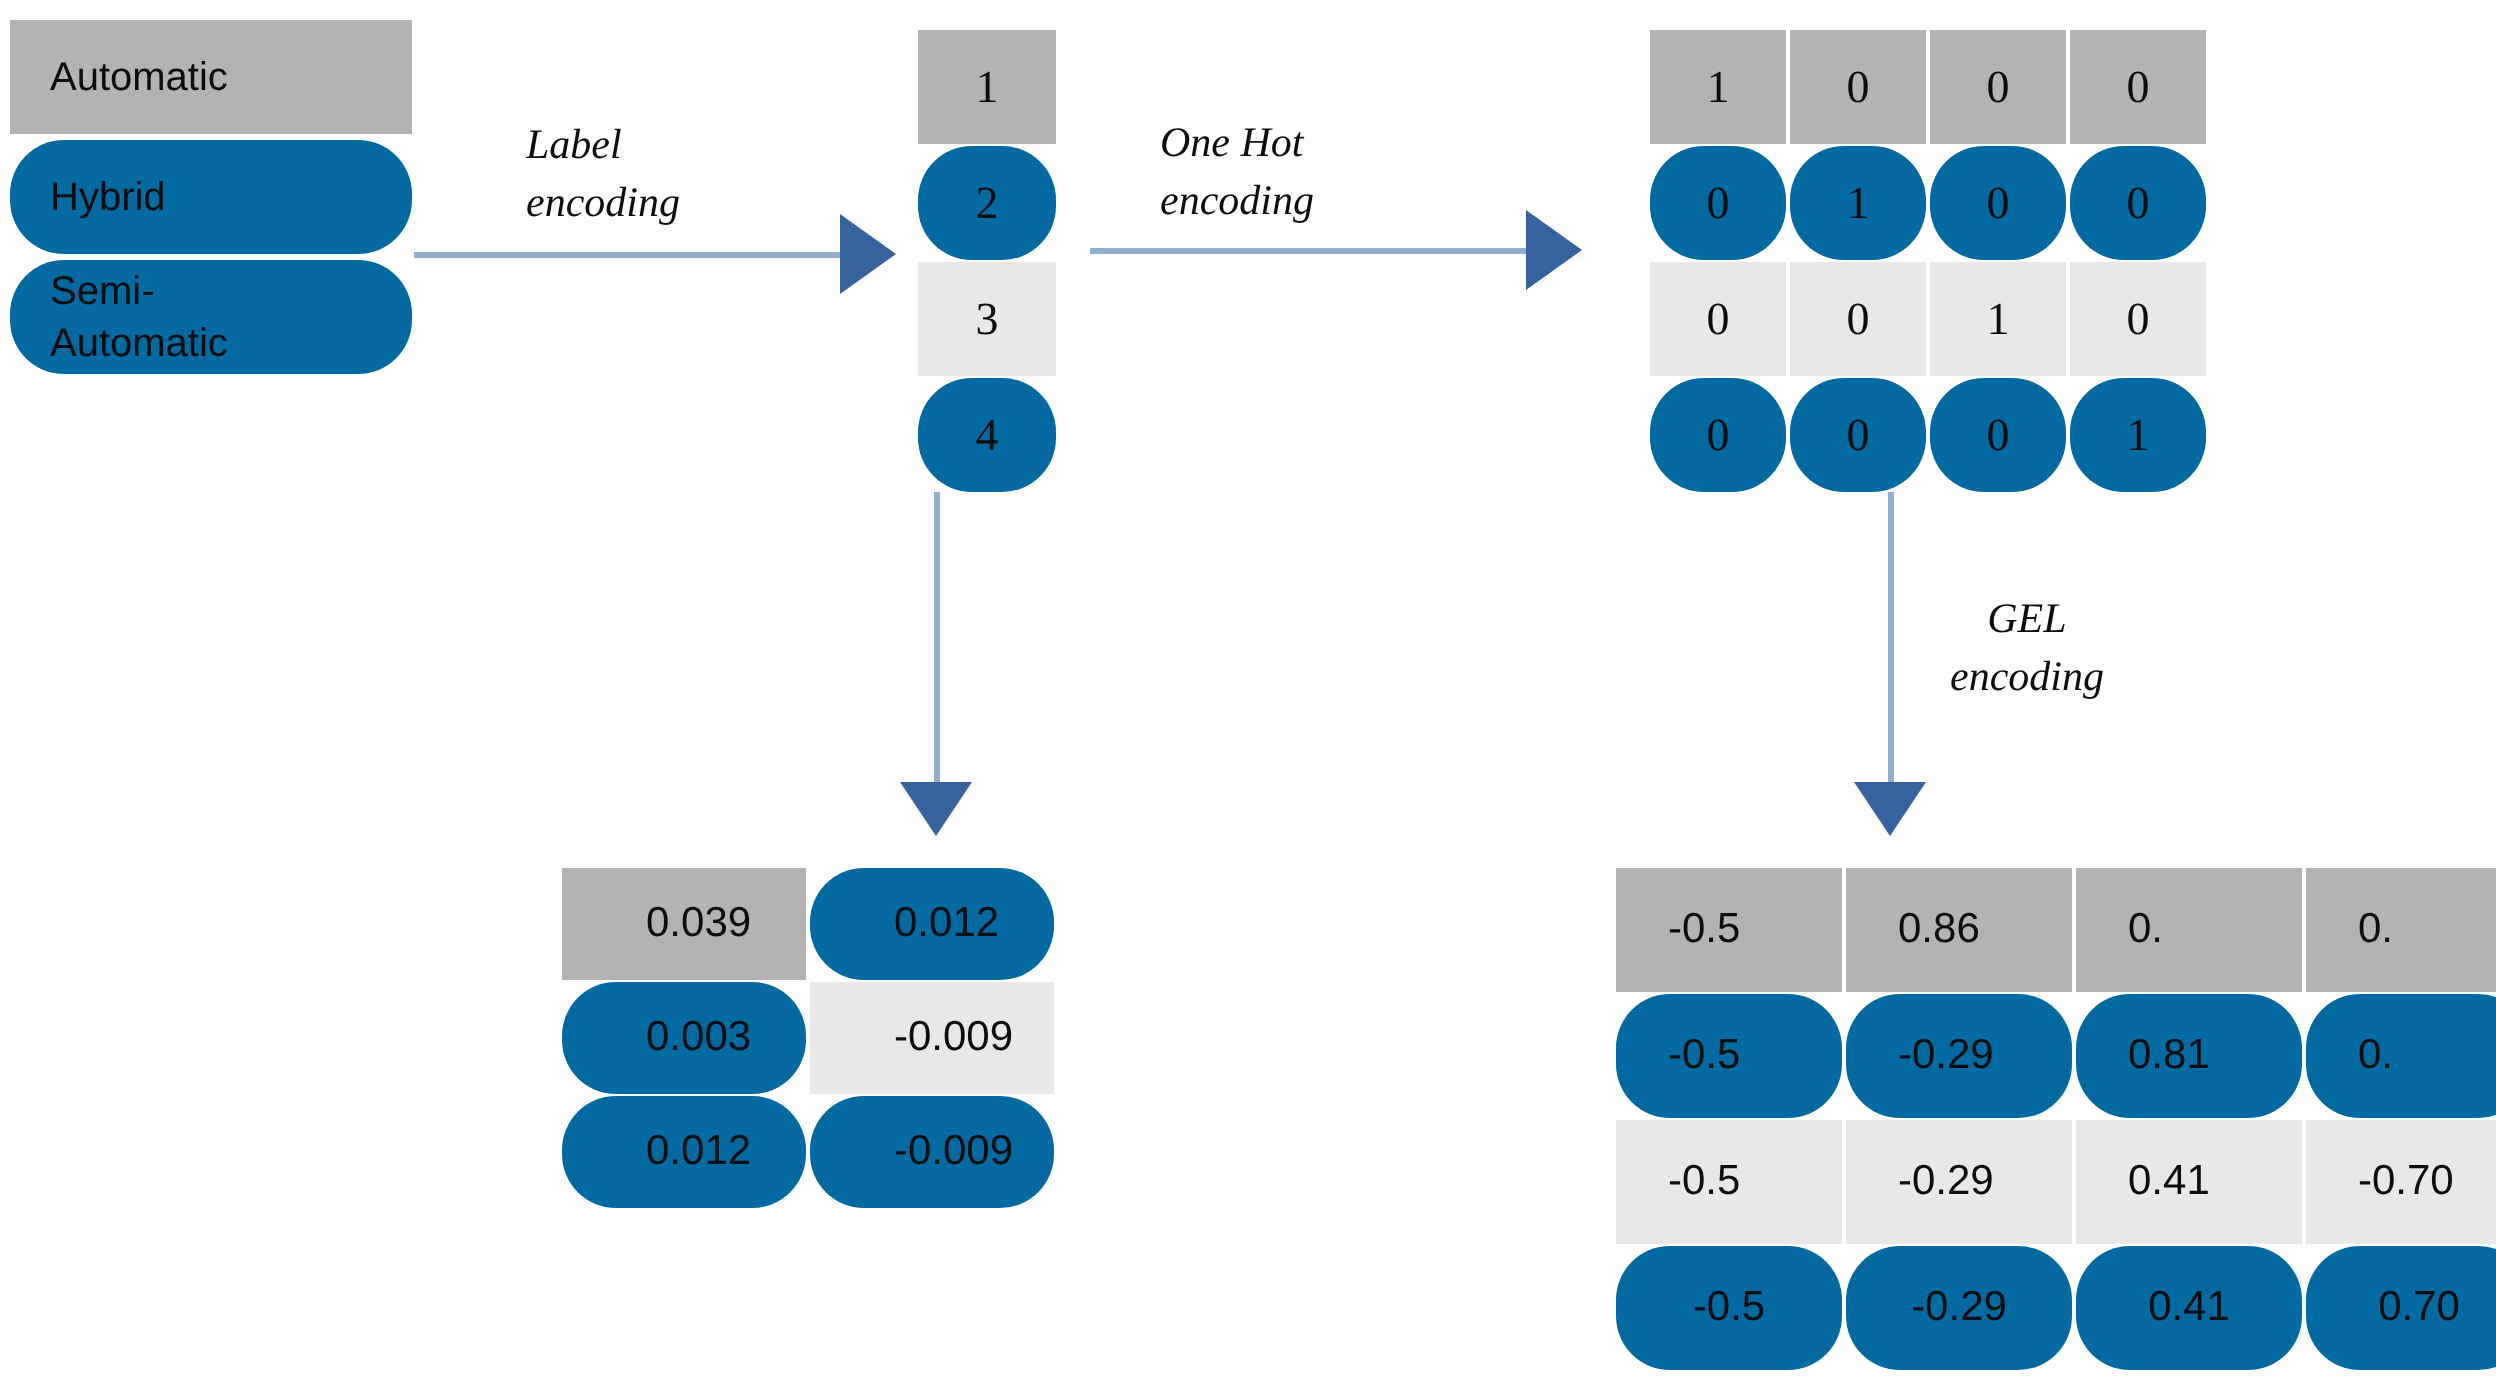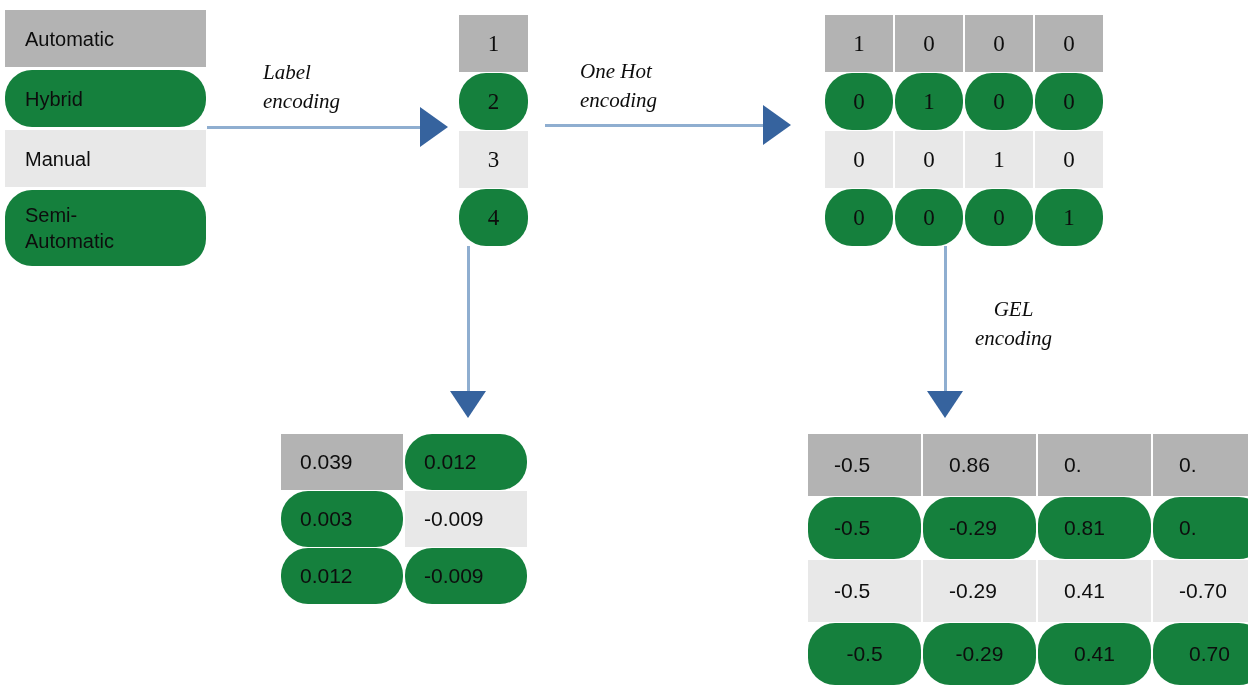--- a/index.html
+++ b/index.html
@@ -24,21 +24,21 @@
   .cell {
     box-sizing: border-box;
     display: flex;
     align-items: center;
     color: #0d0d0d;
     overflow: hidden;
     white-space: pre-wrap;
   }
   
   .sh-dark  { background: #b3b3b3; }
-  .sh-mid   { background: #15803d; border-radius: 27px; }
+  .sh-mid   { background: #0369a1; border-radius: 27px; }
   .sh-light { background: #e8e8e8; }
 
   
   #category-list {
     left: 5px;
     top: 10px;
     width: 205px;
     grid-template-columns: 201px;
     grid-template-rows: 57px 57px 57px 76px;
     row-gap: 3px;
@@ -83,21 +83,21 @@
   #embedding-matrix {
     left: 281px;
     top: 434px;
     grid-template-columns: 122px 122px;
     grid-template-rows: repeat(4, 56px);
     column-gap: 2px;
     row-gap: 1px;
   }
   #embedding-matrix .cell {
     font-size: 21px;
-    padding-left: 19px;
+    padding-left: 42px;
   }
 
   
   #gel-matrix {
     left: 808px;
     top: 434px;
     grid-template-columns: repeat(4, 113px);
     grid-template-rows: repeat(4, 62px);
     column-gap: 2px;
     row-gap: 1px;
@@ -150,21 +150,20 @@
   }
 </style>
 </head>
 <body>
 
 <div id="canvas">
 
   <div class="grid" id="category-list">
     <div class="cell sh-dark">Automatic</div>
     <div class="cell sh-mid">Hybrid</div>
-    <div class="cell sh-light">Manual</div>
     <div class="cell sh-mid">Semi-
 Automatic</div>
   </div>
 
   <div class="arrow">
     <div class="arrow-line-h" style="left:207px; top:126px; width:215px;"></div>
     <div class="head-right" style="left:420px; top:107px;"></div>
   </div>
   <div class="caption" style="left:263px; top:58px;">Label
 encoding</div>

